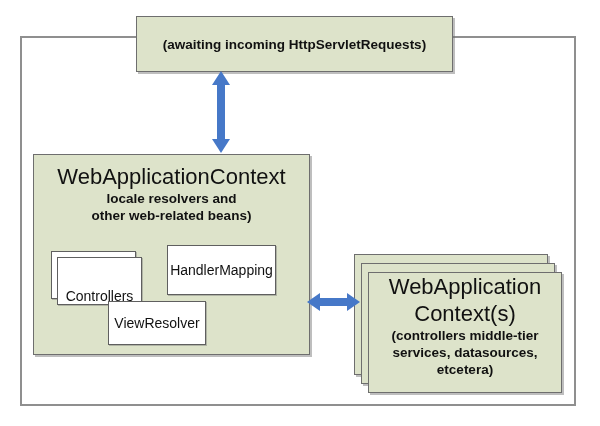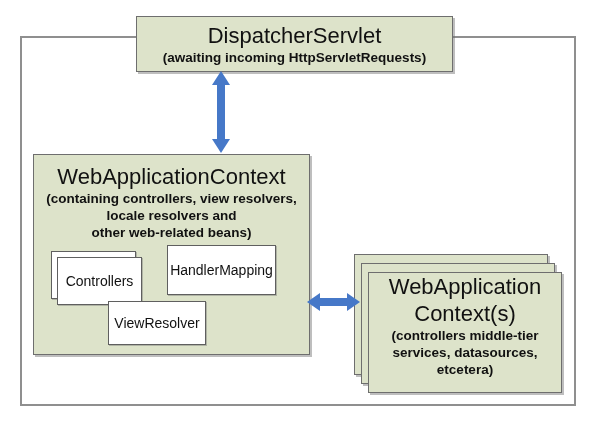--- a/index.html
+++ b/index.html
@@ -69,38 +69,36 @@
     border-left:13px solid var(--arrow-blue);}
 </style>
 </head>
 <body>
 
 <div id="stage">
 
   <div class="outer-rect"></div>
 
   <div class="greenbox dispatcher">
-    <div class="big-title">DispatcherServlet</div>
     <div class="small-text">(awaiting incoming HttpServletRequests)</div>
   </div>
 
   <div class="arrow-v">
     <div class="head-up"></div>
     <div class="shaft"></div>
     <div class="head-down"></div>
   </div>
 
   <div class="greenbox wac">
     <div class="big-title">WebApplicationContext</div>
-    <div class="small-text">(containing controllers, view resolvers,</div>
     <div class="small-text">locale resolvers and</div>
     <div class="small-text">other web-related beans)</div>
 
     <div class="whitebox" style="left:17px;top:96px;width:85px;height:48px;"></div>
-    <div class="whitebox" style="left:23px;top:102px;width:85px;height:48px;">
+    <div class="whitebox" style="left:23px;top:102px;width:85px;height:48px;align-items:flex-end;">
       <span>Controllers</span>
     </div>
     <div class="whitebox" style="left:74px;top:146px;width:98px;height:44px;">
       <span>ViewResolver</span>
     </div>
     <div class="whitebox" style="left:133px;top:90px;width:109px;height:50px;">
       <span>HandlerMapping</span>
     </div>
   </div>
 

